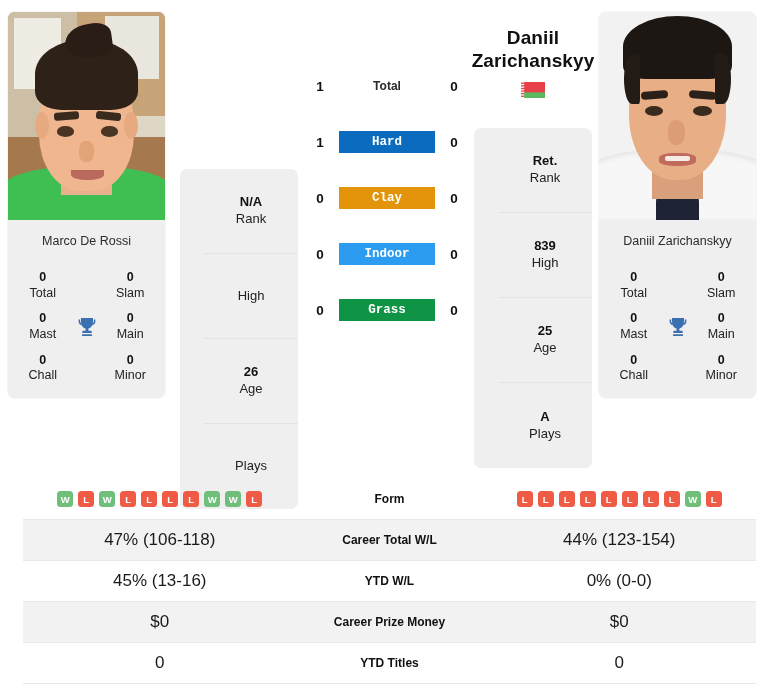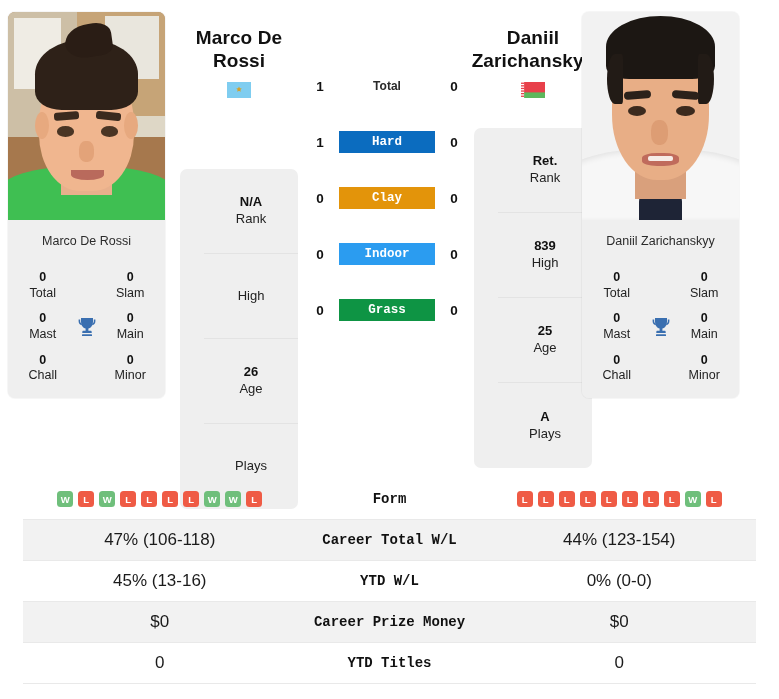--- a/index.html
+++ b/index.html
@@ -19,21 +19,21 @@
   
   .photo-card {
     position: absolute; top: 12px;
     width: 157px;
     border-radius: 7px;
     overflow: hidden;
     background: #efefef;
     box-shadow: 0 0 0 1px rgba(0,0,0,0.035);
   }
   .photo-card.left  { left: 8px; }
-  .photo-card.right { left: 582px; }
+  .photo-card.right { left: 599px; }
 
   .photo { width: 157px; height: 208px; position: relative; overflow: hidden; }
 
   
   .ph-marco { background: #b48a5e; }
   .ph-marco .wallA { position:absolute; left:0; top:0; width:45%; height:62%; background:#cdbfa6; }
   .ph-marco .wallB { position:absolute; left:44%; top:0; width:56%; height:58%; background:#c6a477; }
   .ph-marco .paper1{ position:absolute; left:4%; top:3%; width:30%; height:34%; background:#efece4; }
   .ph-marco .paper2{ position:absolute; left:62%; top:2%; width:34%; height:30%; background:#e9e6dd; }
   .ph-marco .paper3{ position:absolute; left:74%; top:50%; width:26%; height:22%; background:#ded7c6; }
@@ -152,21 +152,21 @@
 
   
   .stats { position: absolute; left: 0; top: 479px; width: 779px; padding: 0 23px; }
   .stat-row {
     display: grid; grid-template-columns: 1fr 186px 1fr;
     align-items: center; height: 41px;
     border-bottom: 1px solid #e9e9e9;
   }
   .stat-row.shaded { background: #f2f2f2; }
   .stat-row .sv { font-size: 17px; color: #1b1b1b; text-align: center; }
-  .stat-row .sk { font-size: 14px; font-weight: 700; color: #111; text-align: center; font-family: Liberation Mono, monospace; }
+  .stat-row .sk { font-size: 12px; font-weight: 700; color: #111; text-align: center; }
 
   .form-strip { display: flex; align-items: center; justify-content: center; gap: 5px; }
   .form-badge {
     width: 16px; height: 16px; border-radius: 3.5px;
     display: flex; align-items: center; justify-content: center;
     font-size: 9.5px; font-weight: 700; color: #ffffff;
   }
   .form-badge.W { background: #6fbf7b; }
   .form-badge.L { background: #ef5b45; }
 </style>
@@ -231,32 +231,20 @@
           <div class="label">Chall</div>
         </div>
         <div class="trophy"></div>
         <div class="tcell">
           <div class="num">0</div>
           <div class="label">Minor</div>
         </div>
       </div>
     </div>
 
-    <div class="name-block left">
-      <div class="player-name">Marco De</div>
-      <div class="player-name">Rossi</div>
-      <div class="flag-wrap">
-        <svg class="flag" viewBox="0 0 24 16">
-          <rect width="24" height="16" fill="#7fcdf0"></rect>
-          <g>
-            <path d="M12 4.6l.85 1.7 1.9.25-1.35 1.3.33 1.85L12 8.85l-1.73.85.33-1.85-1.35-1.3 1.9-.25z" fill="#d4a026"></path>
-          </g>
-        </svg>
-      </div>
-    </div>
 
     <div class="info-card left">
       <div class="info-row">
         <div class="v">N/A</div>
         <div class="k">Rank</div>
       </div>
       <div class="info-row">
         <div class="v"></div>
         <div class="k">High</div>
       </div>

